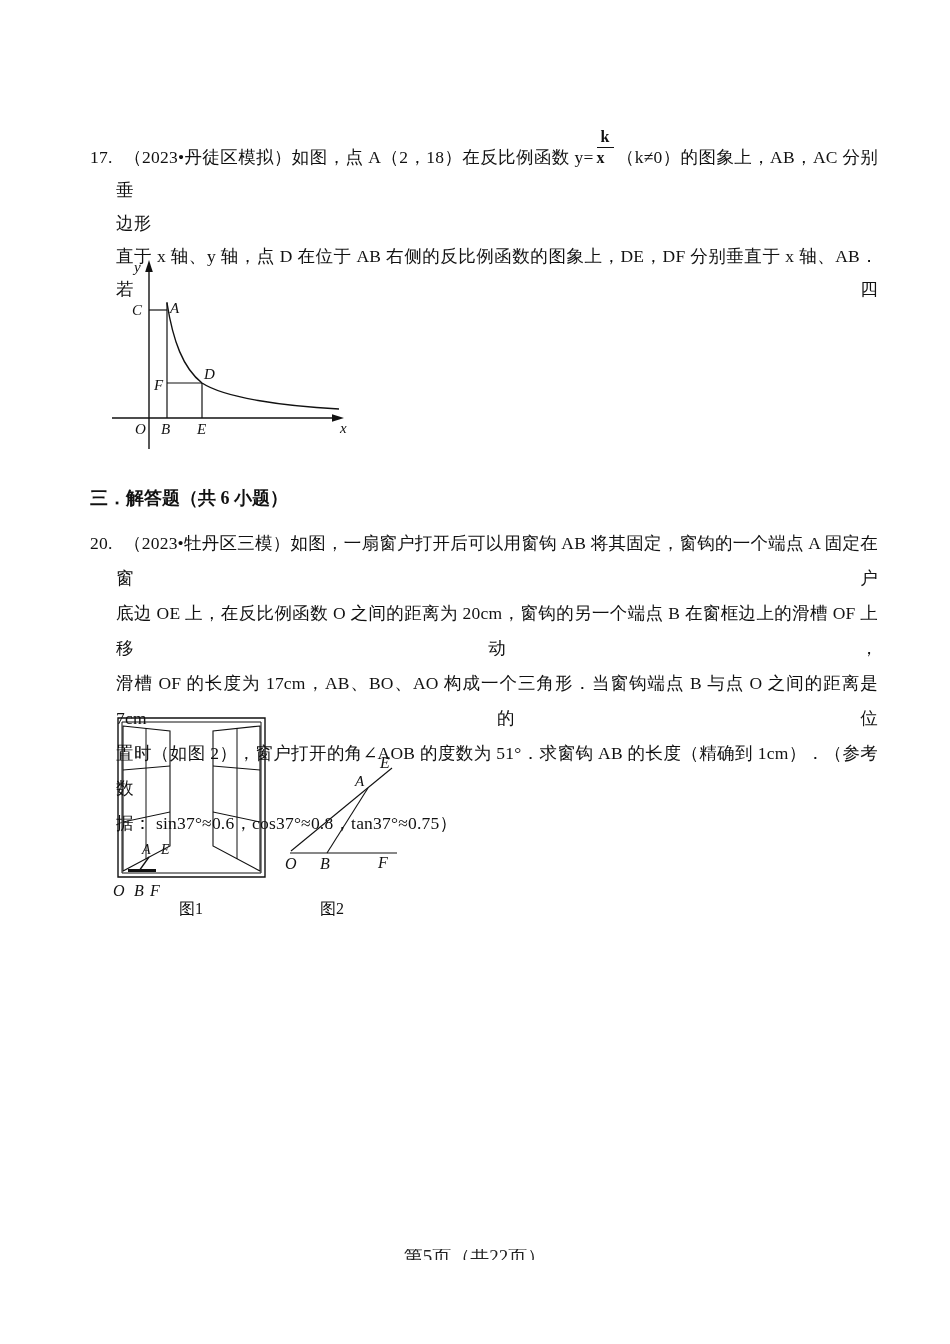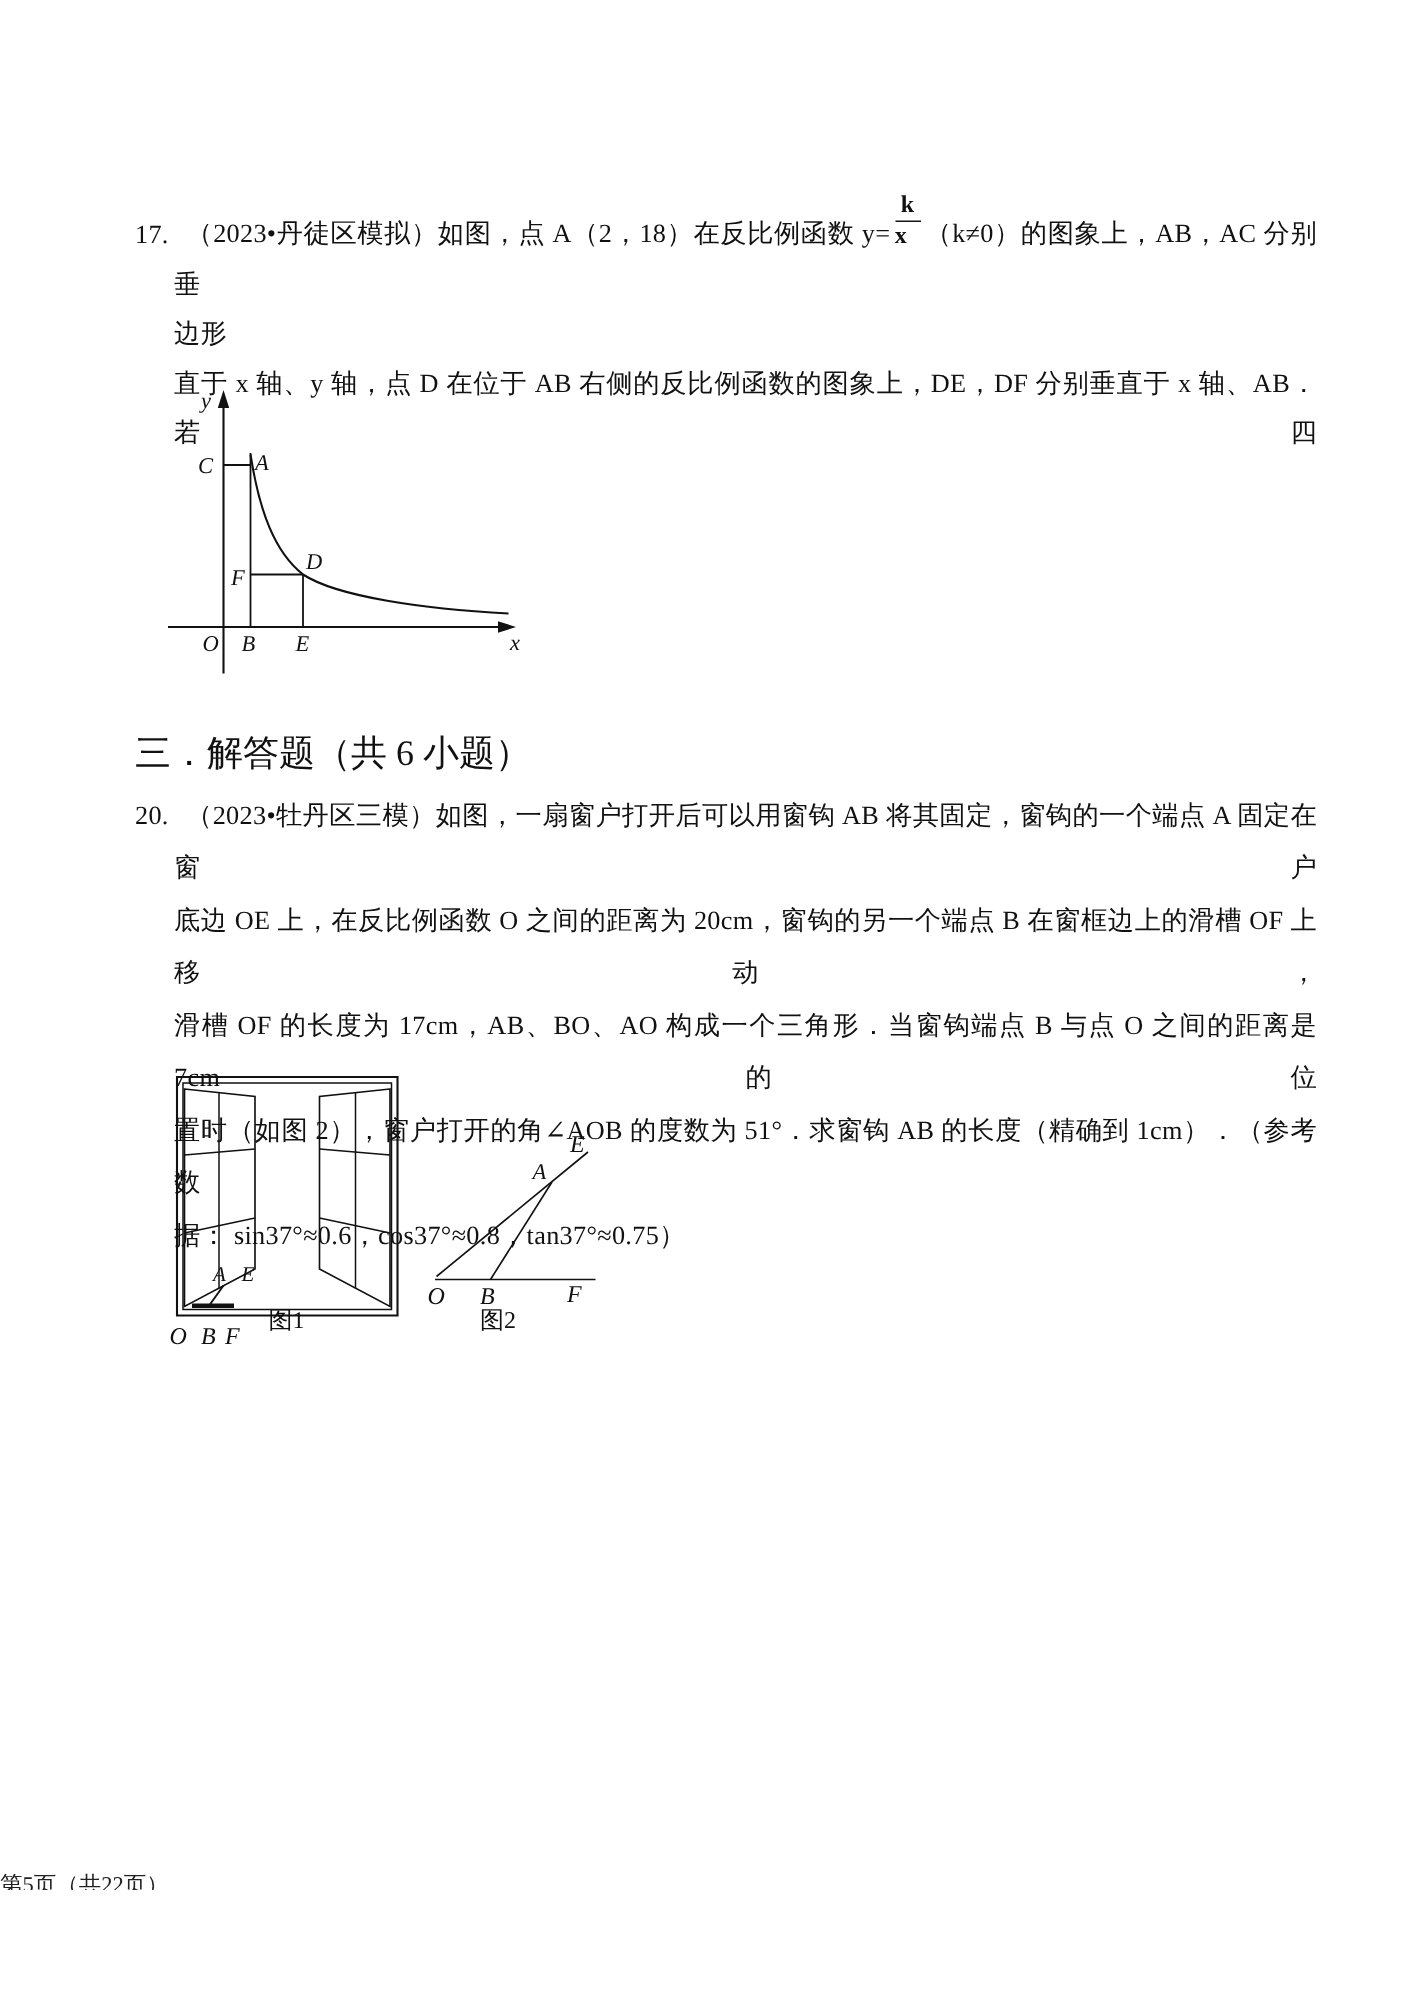--- a/index.html
+++ b/index.html
@@ -39,42 +39,42 @@
     font-weight:bold;
     line-height:1.1;
     margin:0 3px;
     vertical-align:baseline;
   }
   .frac .fnum{display:block;border-bottom:1.5px solid #111;padding:0 4px 1px;}
   .frac .fden{display:block;padding-top:1px;}
   .section-title{
     position:absolute;
     left:90px;top:486px;
-    font-size:24px;
-    font-weight:normal;
+    font-size:18px;
+    font-weight:bold;
   }
   .figure-svg{position:absolute;}
   .fig-caption{
     position:absolute;
-    top:870px;
+    top:899px;
     font-size:16px;
   }
   .lbl{
     font-style:italic;
     font-family:"Liberation Serif","DejaVu Serif",serif;
     fill:#111;
   }
   .footer-clip{
     position:absolute;
     left:0;right:0;
     top:1249px;
     height:11px;
     overflow:hidden;
-    text-align:left;
-    font-size:15px;
+    text-align:center;
+    font-size:19px;
     line-height:16px;
     color:#222;
   }
   svg line, svg path, svg polygon, svg rect, svg polyline{vector-effect:non-scaling-stroke;}
 </style>
 </head>
 <body>
 
 <div id="page">
 

